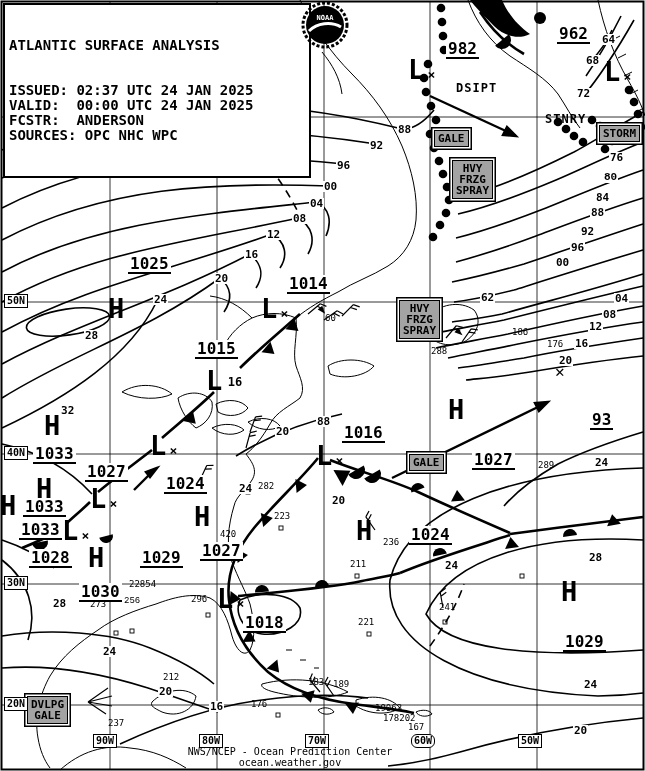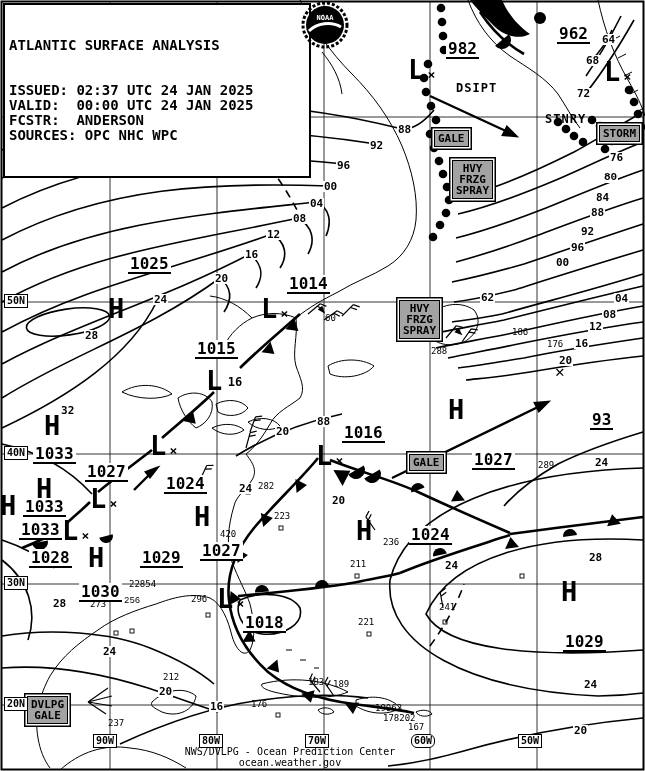--- a/index.html
+++ b/index.html
@@ -458,16 +458,16 @@
       <div class="gridbox" style="left: 4px; top: 576px;">30N</div>
       <div class="gridbox" style="left: 4px; top: 697px;">20N</div>
       <div class="gridbox" style="left: 93px; top: 734px;">90W</div>
       <div class="gridbox" style="left: 199px; top: 734px;">80W</div>
       <div class="gridbox" style="left: 305px; top: 734px;">70W</div>
       <div class="gridbox" style="left: 411px; top: 734px; border-radius: 6px;">60W</div>
       <div class="gridbox" style="left: 518px; top: 734px;">50W</div>
     </div>
 
   <div id="cap">
-    <div>NWS/DVLPG - Ocean Prediction Center</div>
+    <div>NWS/NCEP - Ocean Prediction Center</div>
     <div>ocean.weather.gov</div>
   </div>
 </div>
 
 </body></html>

